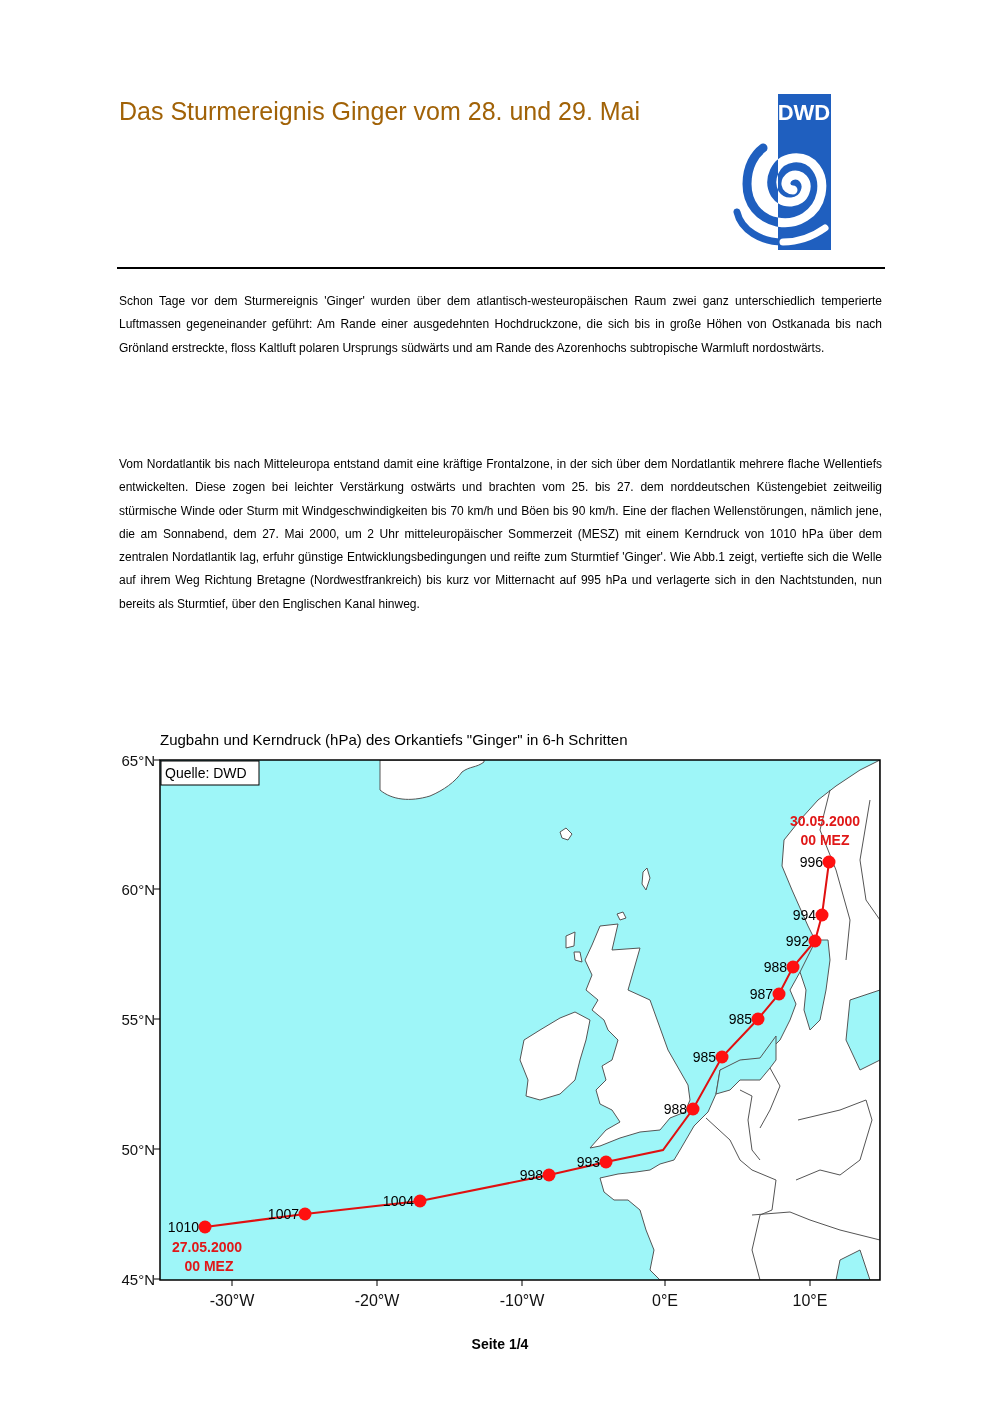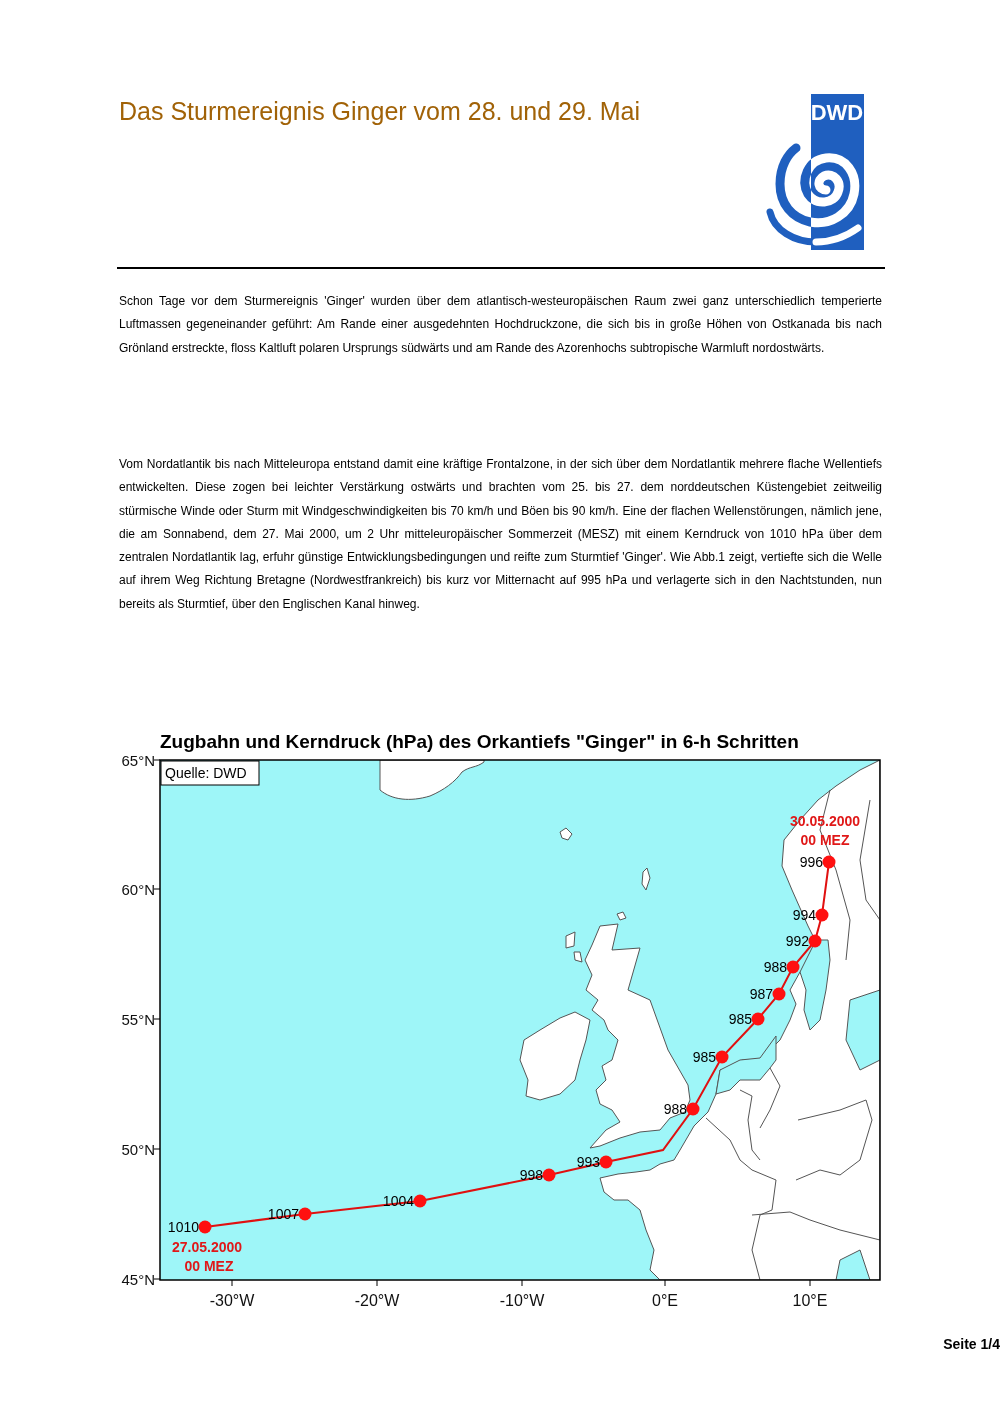--- a/index.html
+++ b/index.html
@@ -1,27 +1,27 @@
 <!DOCTYPE html>
 <html><head>
 <meta charset="utf-8">
 <style>
   html, body { margin: 0; padding: 0; background: #ffffff; }
   body { width: 1000px; height: 1415px; position: relative; overflow: hidden;
          font-family: "Liberation Sans", "DejaVu Sans", sans-serif; color: #000; }
   .abs { position: absolute; }
   .title { left: 119px; top: 95px; width: 600px; font-size: 25px; line-height: 32px; color: #a16207; }
   .author { left: 119px; top: 185px; font-size: 17px; line-height: 22px; font-weight: bold; }
-  .logo { left: 764px; top: 94px; width: 100px; height: 156px; }
+  .logo { left: 731px; top: 94px; width: 100px; height: 156px; }
   .rule { left: 117px; top: 267px; width: 768px; height: 2px; background: #000; }
   .para { left: 119px; width: 763px; font-size: 12px; line-height: 23.3px; text-align: justify; }
   .para1 { top: 290px; }
   .para2 { top: 453px; }
-  .map-title { left: 160px; top: 731px; font-size: 19px; font-weight: bold; text-align: center; }
-  .footer { left: 0; width: 1000px; top: 1336px; text-align: right; font-size: 14px; font-weight: bold; }
+  .map-title { left: 160px; top: 731px; font-size: 15px; font-weight: normal; text-align: center; }
+  .footer { left: 0; width: 1000px; top: 1336px; text-align: center; font-size: 14px; font-weight: bold; }
   svg text { font-family: "Liberation Sans", "DejaVu Sans", sans-serif; }
 </style>
 </head>
 <body>
 
 <div class="abs title">
   <div>Das Sturmereignis Ginger vom 28. und 29. Mai</div>
 </div>
 
 <div class="abs author">

